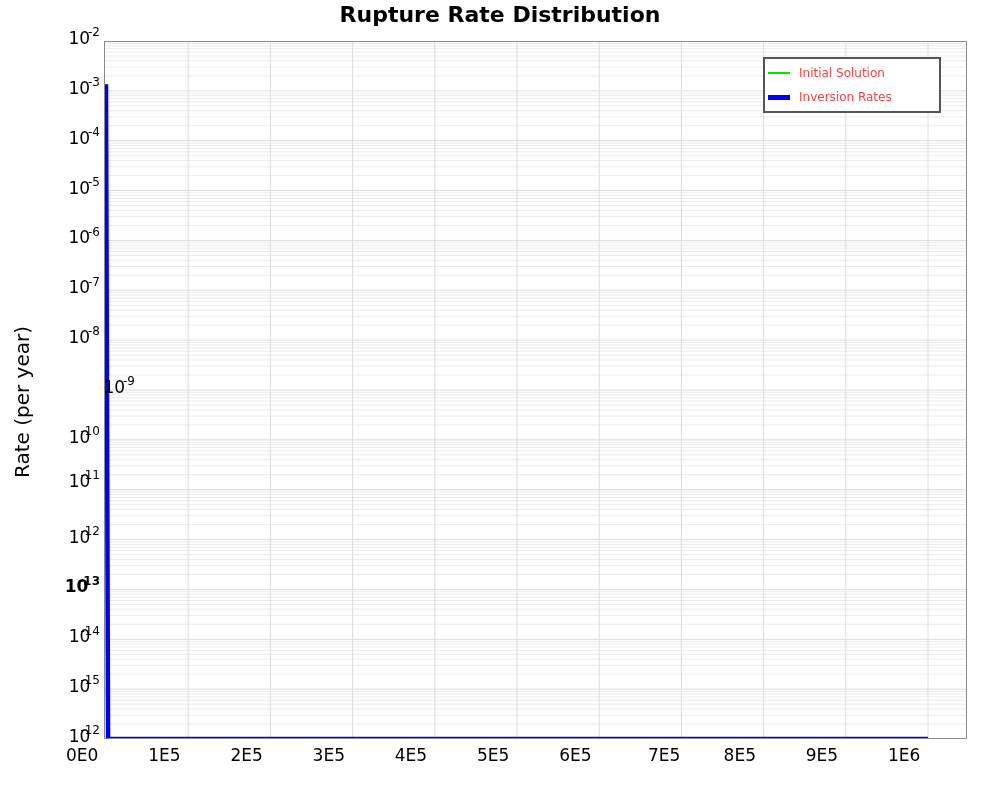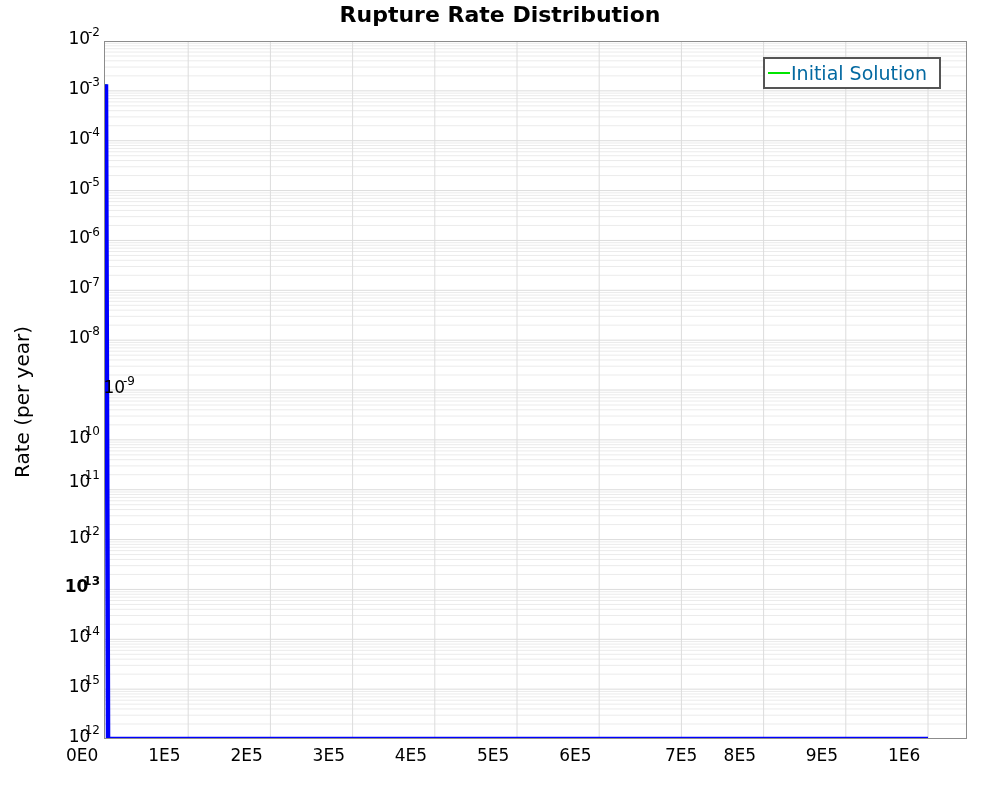--- a/index.html
+++ b/index.html
@@ -91,23 +91,23 @@
     display: flex;
     align-items: center;
     height: 24px;
   }
   .legend-swatch {
     display: inline-block;
     width: 22px;
     flex: 0 0 22px;
   }
   .legend-label {
-    font-size: 19px;
-    color: #0369a1;
-    margin-left: 1px;
+    font-size: 12px;
+    color: #ef4444;
+    margin-left: 9px;
     white-space: nowrap;
   }
 </style>
 </head>
 <body>
 
 <div class="canvas">
   <div class="chart-title">Rupture Rate Distribution</div>
   <div class="y-axis-title">Rate (per year)</div>
 
@@ -270,26 +270,30 @@
       <div class="y-tick" style="top: 726px;"><span>10</span><sup class="two-digit">-12</sup></div>
     </div>
   <div id="x-ticks">
       <div class="x-tick" style="left: 66px; top: 745px;">0E0</div>
       <div class="x-tick" style="left: 148.2px; top: 745px;">1E5</div>
       <div class="x-tick" style="left: 230.4px; top: 745px;">2E5</div>
       <div class="x-tick" style="left: 312.6px; top: 745px;">3E5</div>
       <div class="x-tick" style="left: 394.8px; top: 745px;">4E5</div>
       <div class="x-tick" style="left: 477px; top: 745px;">5E5</div>
       <div class="x-tick" style="left: 559.2px; top: 745px;">6E5</div>
-      <div class="x-tick" style="left: 665px; top: 745px;">7E5</div>
+      <div class="x-tick" style="left: 648px; top: 745px;">7E5</div>
       <div class="x-tick" style="left: 723.6px; top: 745px;">8E5</div>
       <div class="x-tick" style="left: 805.8px; top: 745px;">9E5</div>
       <div class="x-tick" style="left: 888px; top: 745px;">1E6</div>
     </div>
 
 
   <div class="legend">
     <div class="legend-item">
       <span class="legend-swatch" id="swatch-0" style="height: 2px; background: rgb(0, 229, 0);"></span>
       <span class="legend-label">Initial Solution</span>
     </div>
+    <div class="legend-item">
+      <span class="legend-swatch" id="swatch-1" style="height: 5px; background: rgb(0, 0, 255);"></span>
+      <span class="legend-label">Inversion Rates</span>
+    </div>
   </div>
 </div>
 
 </body></html>

